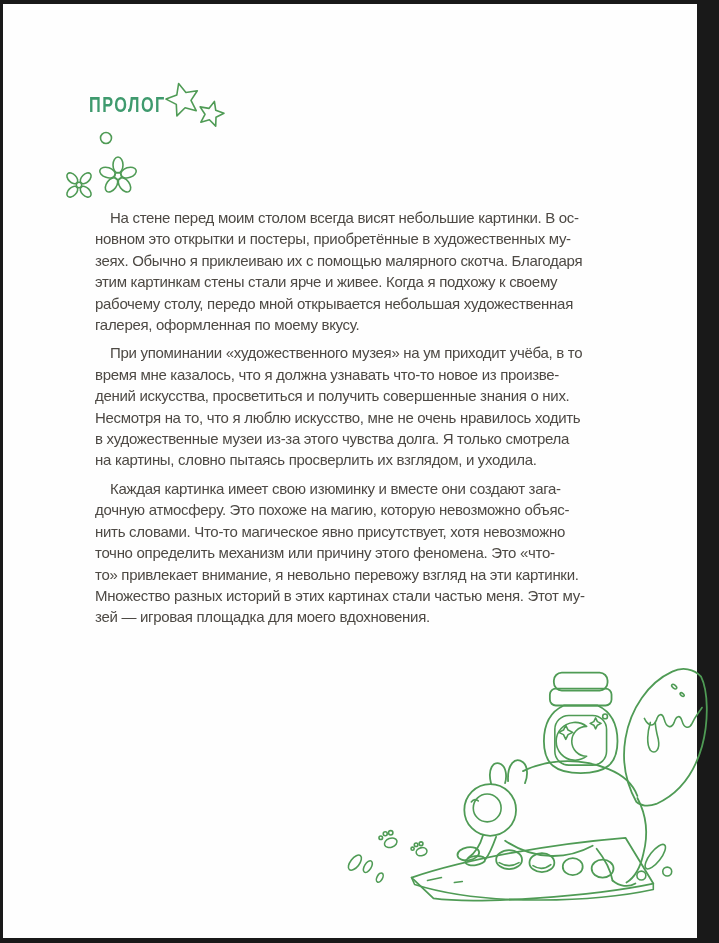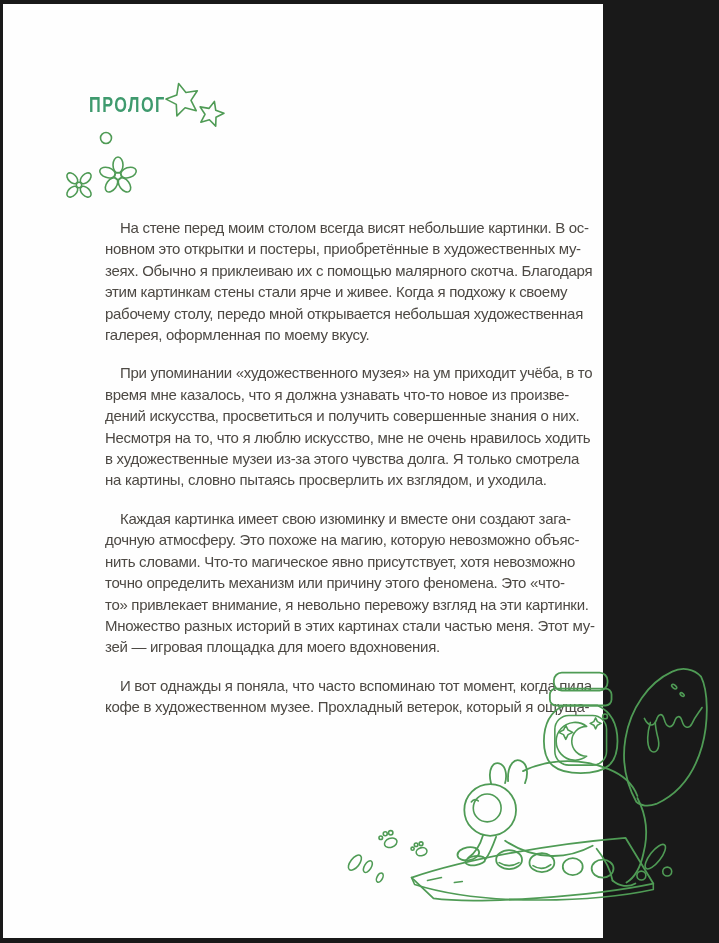--- a/index.html
+++ b/index.html
@@ -3,38 +3,38 @@
 <meta charset="utf-8">
 <style>
   html,body{margin:0;padding:0;}
   body{
     width:719px;height:943px;
     background:var(--frame,#191919);
     font-family:"Liberation Sans",sans-serif;
     position:relative;overflow:hidden;
   }
   .page{
-    position:absolute;left:3px;top:4px;width:600px;height:934px;
+    position:absolute;left:3px;top:4px;width:694px;height:934px;
     background:var(--page-bg,#fefefe);
   }
   .chapter-title{
     position:absolute;left:86px;top:88px;
     font-size:22px;font-weight:700;letter-spacing:2px;
     color:var(--title-green,#3f9a6e);
     transform:scaleX(0.74);transform-origin:left top;
     white-space:nowrap;
   }
   .header-decor{position:absolute;left:55px;top:70px;color:var(--accent-green,#4f9b55);}
   .body-text{
     position:absolute;left:85px;top:196px;width:574px;
     color:var(--text,#4d4944);
     font-size:15px;line-height:21.4px;letter-spacing:-0.3px;
   }
   .body-text p{
-    margin:17px;white-space:pre-line;text-indent:15px;
+    margin:7px;white-space:pre-line;text-indent:15px;
   }
   .illustration{position:absolute;left:335px;top:648px;color:var(--accent-green,#4f9b55);}
   svg .ln{fill:none;stroke:currentColor;stroke-width:1.8;stroke-linecap:round;stroke-linejoin:round;}
   svg .ln2{fill:none;stroke:currentColor;stroke-width:1.6;stroke-linecap:round;stroke-linejoin:round;}
 </style>
 </head>
 <body>
 
 <div class="page">
 
@@ -76,22 +76,20 @@
 Несмотря на то, что я люблю искусство, мне не очень нравилось ходить
 в художественные музеи из-за этого чувства долга. Я только смотрела
 на картины, словно пытаясь просверлить их взглядом, и уходила.</p>
     <p>Каждая картинка имеет свою изюминку и вместе они создают зага-
 дочную атмосферу. Это похоже на магию, которую невозможно объяс-
 нить словами. Что-то магическое явно присутствует, хотя невозможно
 точно определить механизм или причину этого феномена. Это «что-
 то» привлекает внимание, я невольно перевожу взгляд на эти картинки.
 Множество разных историй в этих картинах стали частью меня. Этот му-
 зей — игровая площадка для моего вдохновения.</p>
-    <p>И вот однажды я поняла, что часто вспоминаю тот момент, когда пила
-кофе в художественном музее. Прохладный ветерок, который я ощуща-</p>
   </div>
 
   <svg class="illustration" width="373" height="290" viewBox="0 0 375 290">
     <g>
       <path class="ln" d="M300,150 C290,132 285,110 289,86 C294,56 312,30 336,19 C346,14 358,16 365,24 C372,38 373,68 366,94 C358,122 342,142 320,152 C312,155 304,154 300,150 Z"></path>
       <ellipse class="ln2" cx="338" cy="34" rx="3" ry="1.6" transform="rotate(40 338 34)"></ellipse>
       <ellipse class="ln2" cx="346" cy="42" rx="2.4" ry="1.3" transform="rotate(40 346 42)"></ellipse>
       <path class="ln2" d="M308,66 C312,74 317,75 320,68 C322,61 326,60 328,67 C330,75 335,77 338,70 C340,63 344,62 346,69 C348,76 353,77 356,71 C359,64 363,60 366,55"></path>
       <path class="ln2" d="M314,70 C311,80 310,92 314,98 C319,103 324,97 322,87 C320,79 319,74 319,70"></path>
     </g>

